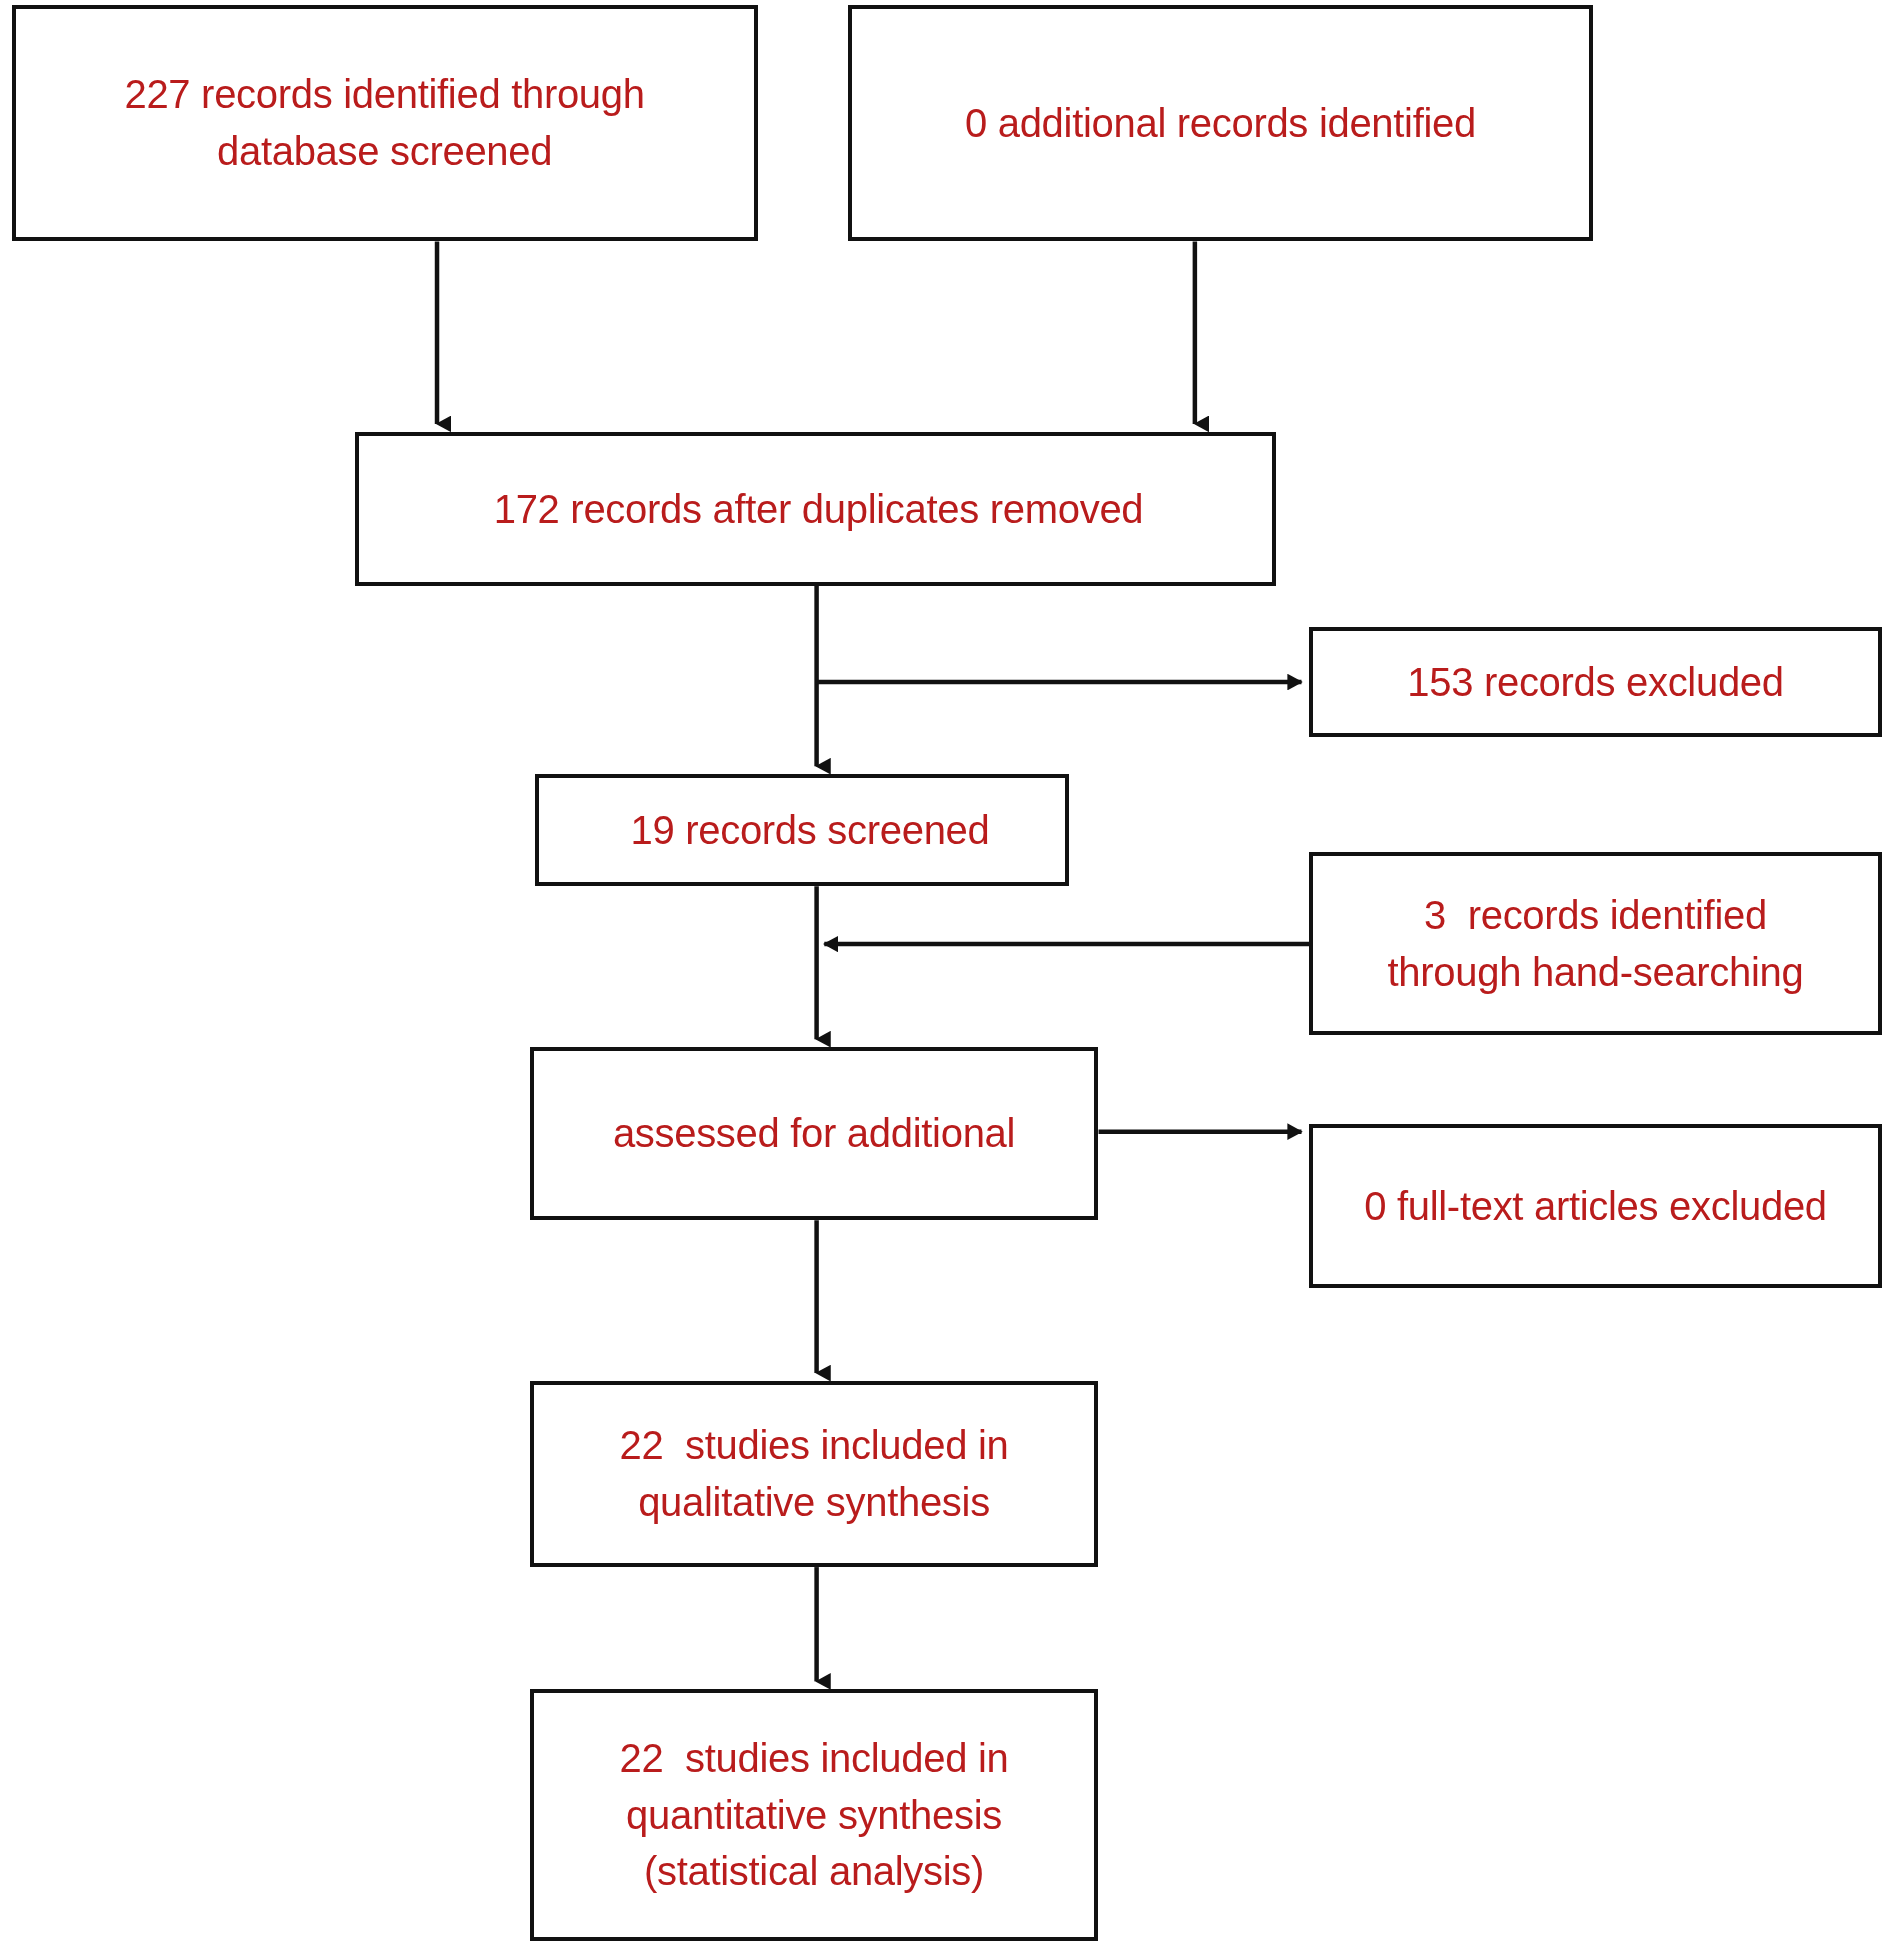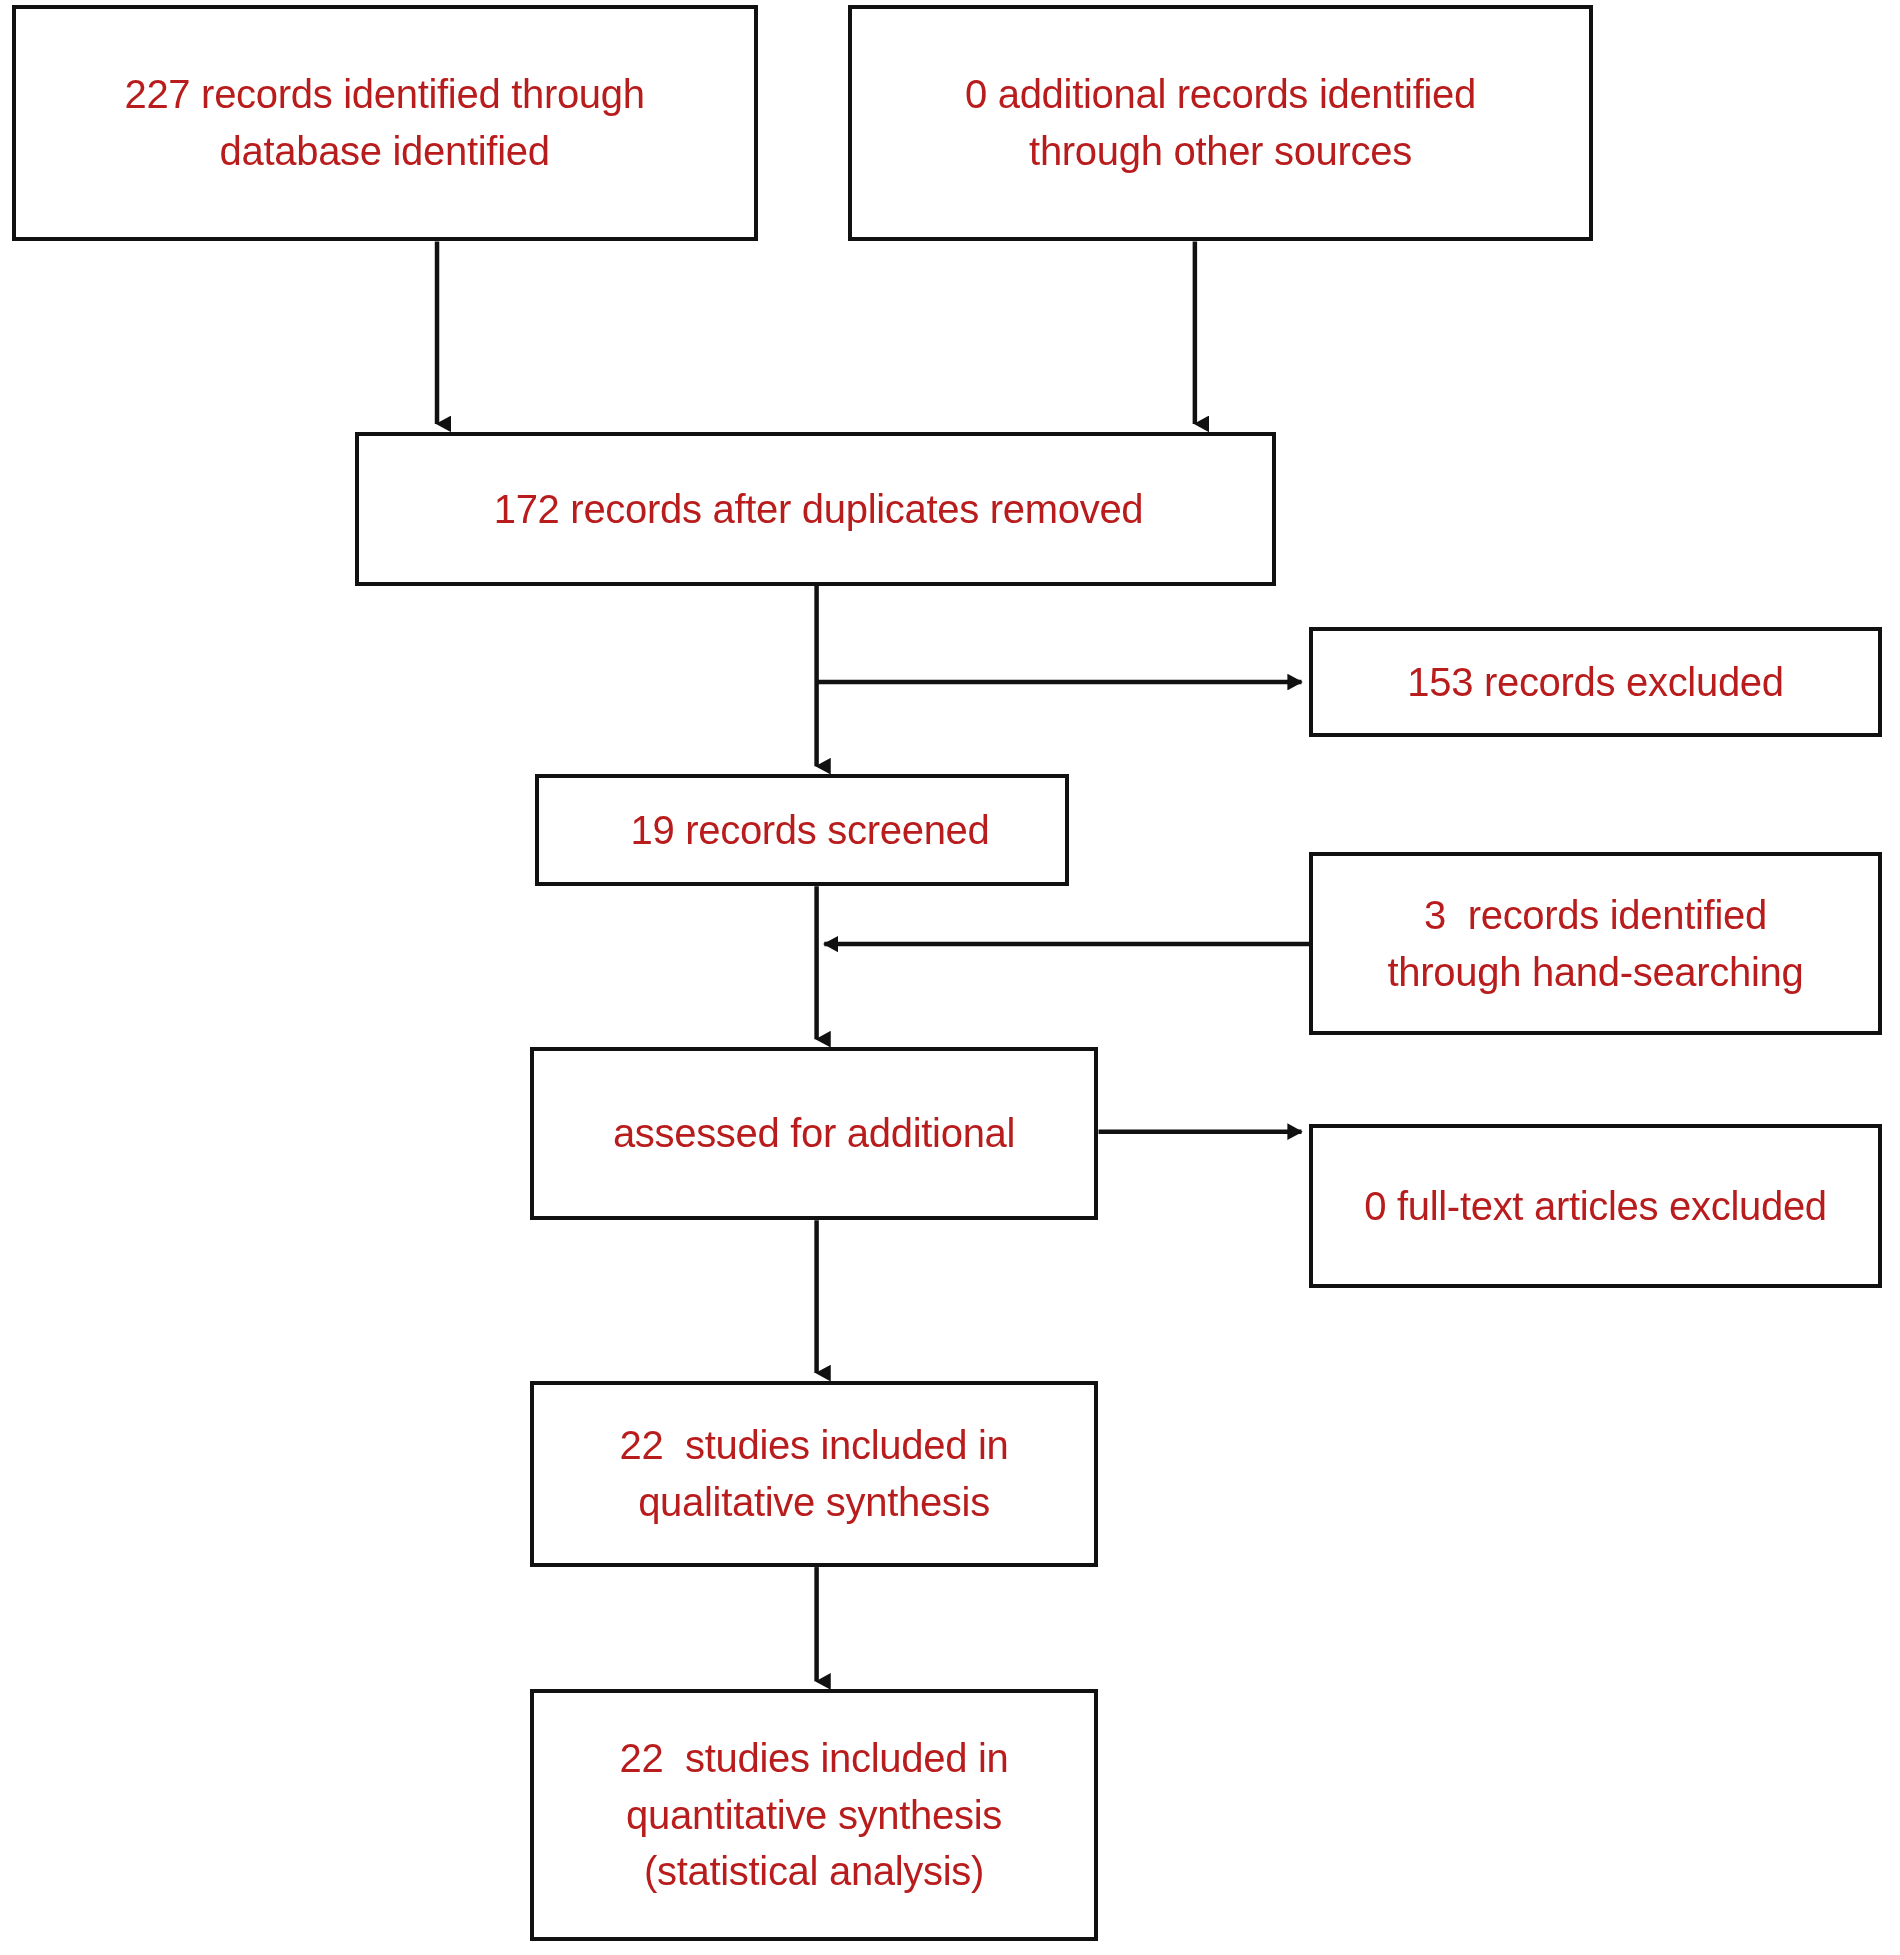--- a/index.html
+++ b/index.html
@@ -88,26 +88,25 @@
       <path d="M 1271,1900 L 1271,2138" marker-end="url(#ah-down)"></path>
 
       <path d="M 1710,1762 L 2026,1762" marker-end="url(#ah-right)"></path>
 
       <path d="M 1271,2440 L 1271,2618" marker-end="url(#ah-down)"></path>
     </g>
   </svg>
 
   <div class="box b-a" style="left:11.6px; top:5.1px; width:746px; height:236px;">
     <span class="line">227 records identified through</span>
-    <span class="line">database identified</span>
+    <span class="line">database screened</span>
   </div>
 
   <div class="box b-b" style="left:848px; top:5.1px; width:745px; height:236px;">
     <span class="line">0 additional records identified</span>
-    <span class="line">through other sources</span>
   </div>
 
   <div class="box b-c" style="left:355px; top:432px; width:921px; height:154px;padding-left:6px;">
     <span class="line">172 records after duplicates removed</span>
   </div>
 
   <div class="box b-d" style="left:1309px; top:627px; width:573px; height:110px;">
     <span class="line">153 records excluded</span>
   </div>
 

